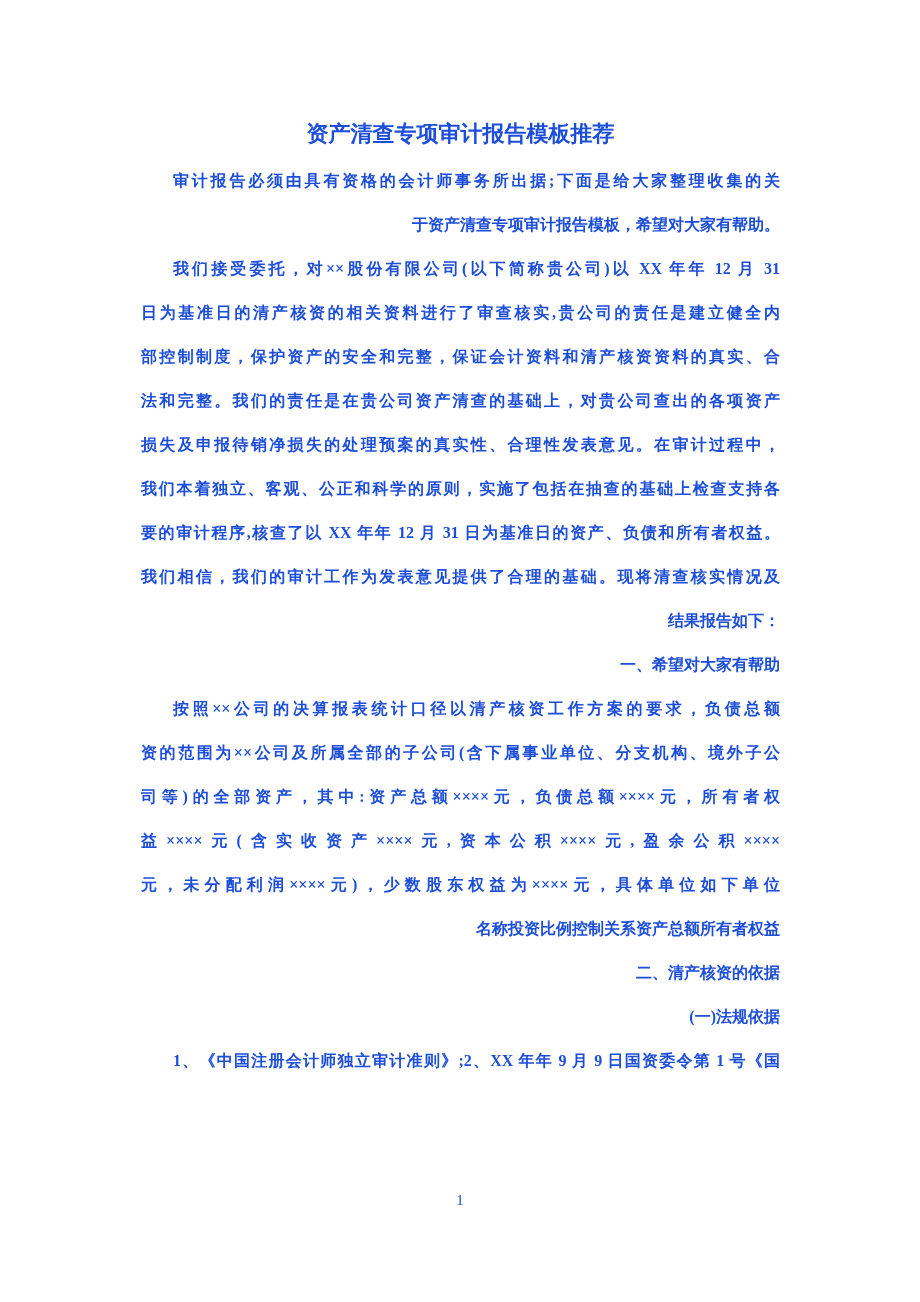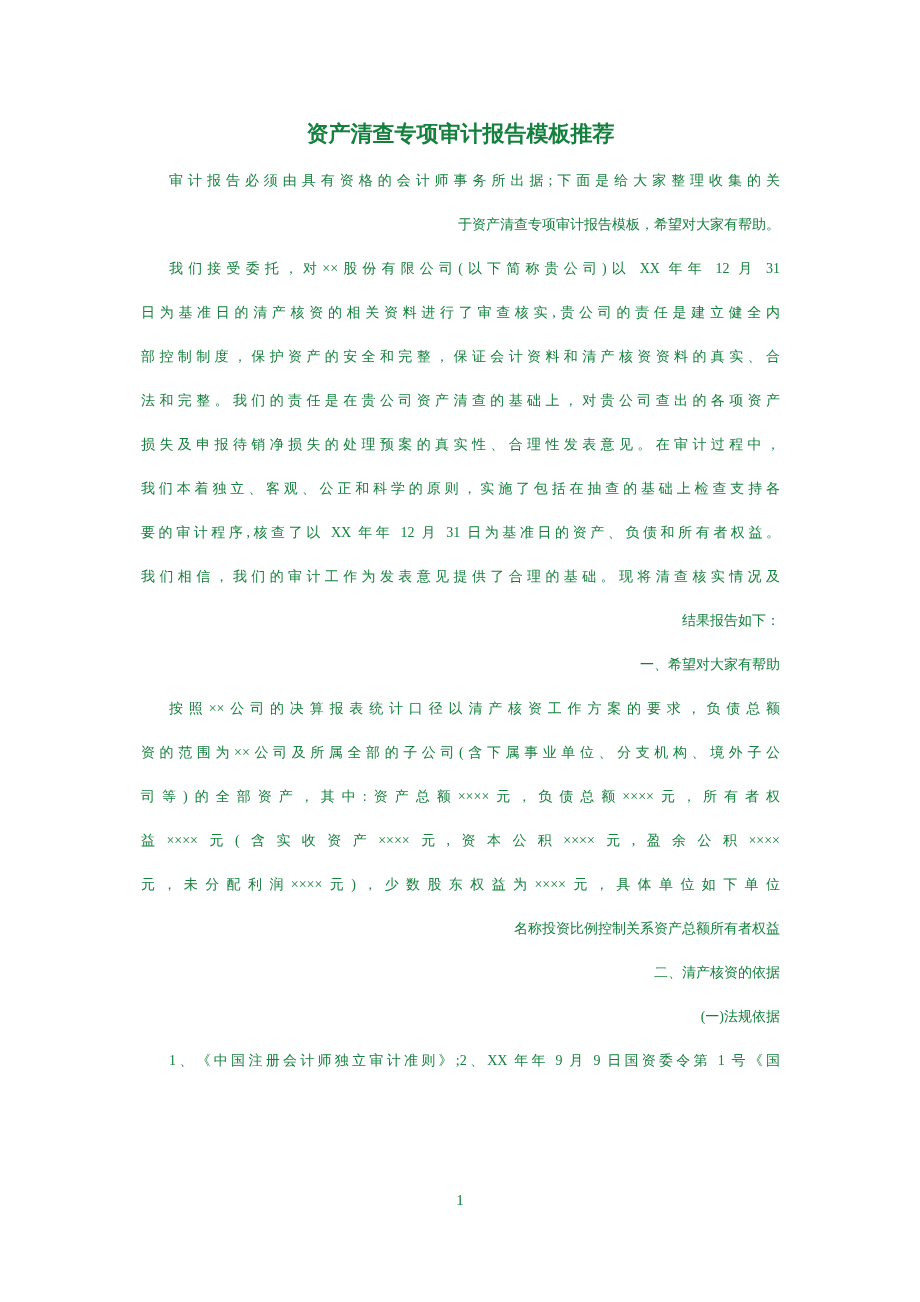--- a/index.html
+++ b/index.html
@@ -5,41 +5,42 @@
   html, body {
     margin: 0;
     padding: 0;
     background: #ffffff;
   }
   .page {
     position: relative;
     width: 920px;
     height: 1302px;
     background: #ffffff;
-    color: #15803d;
+    color: #1d4ed8;
     font-family: "Liberation Serif", "DejaVu Serif", serif;
     overflow: hidden;
   }
   .doc {
     position: absolute;
     left: 141px;
     top: 0;
     width: 639px;
   }
   .title {
     margin-top: 112px;
     line-height: 44px;
     font-size: 22px;
     font-weight: bold;
     text-align: center;
     white-space: nowrap;
   }
   .body {
     margin-top: 3px;
-    font-size: 14px;
+    font-size: 16px;
+    font-weight: bold;
   }
   .line {
     line-height: 44px;
     height: 44px;
     text-align: right;
     white-space: nowrap;
   }
   
   .line.j {
     text-align: justify;

